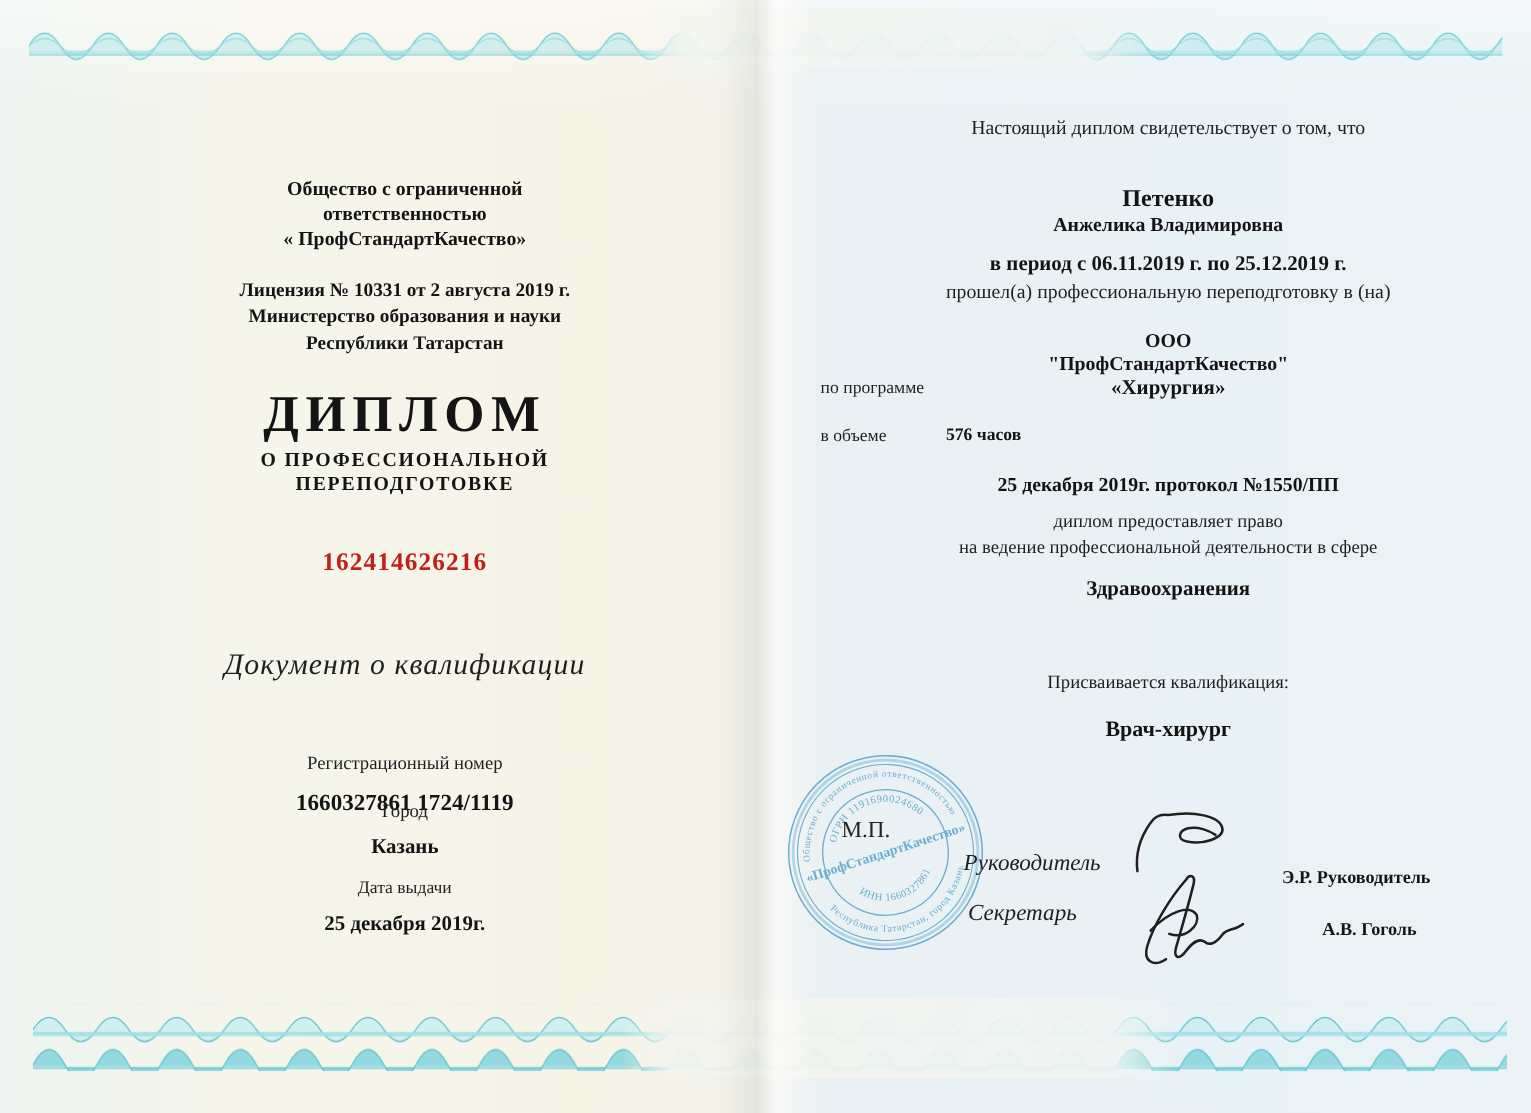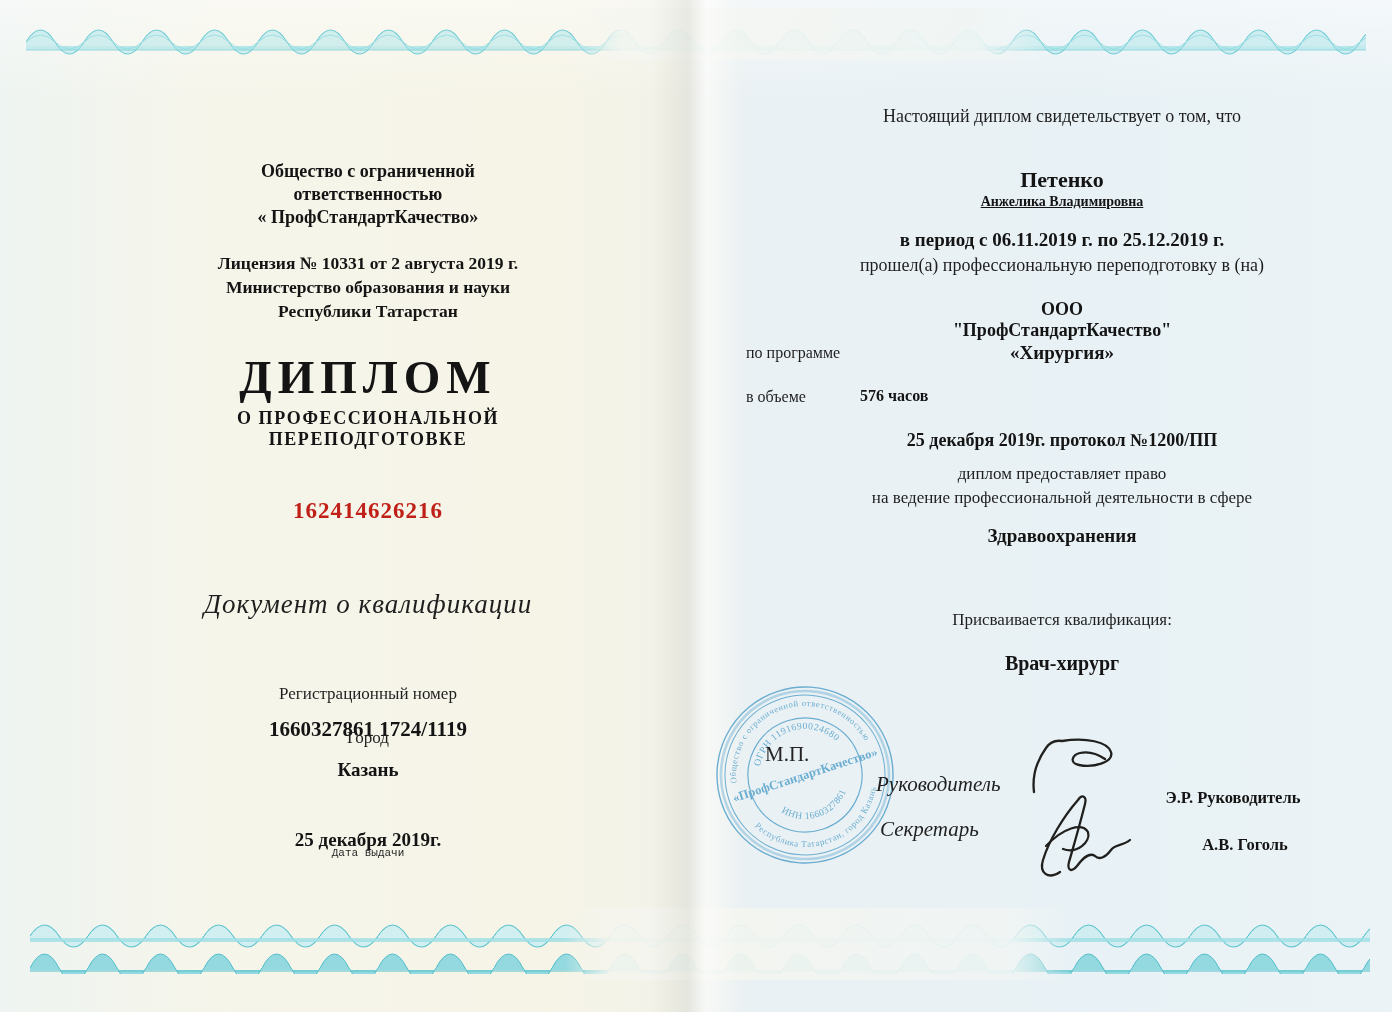--- a/index.html
+++ b/index.html
@@ -90,51 +90,51 @@
     <div style="top:545px; font-size:27px; letter-spacing:1px;margin-top:44px;" class="it">Документ о квалификации</div>
 
     <div style="top:684px; font-size:17px;">Регистрационный номер</div>
 
     <div style="top:693px; font-size:21px;margin-top:24px;" class="b">1660327861 1724/1119</div>
 
     <div style="top:728px; font-size:17px;">Город</div>
 
     <div style="top:759px; font-size:19px;" class="b">Казань</div>
 
-    <div style="top:847px; font-size:11px;font-family:Liberation Mono, monospace;">Дата выдачи</div>
+    <div style="top:799px; font-size:16px;">Дата выдачи</div>
 
     <div style="top:829px; font-size:19px;" class="b">25 декабря 2019г.</div>
   </div>
 
   <div class="col-right">
 
     <div style="top:106px; font-size:18px;font-family:Liberation Serif, serif;">Настоящий диплом свидетельствует о том, что</div>
 
     <div style="top:167px; font-size:22px;" class="b">Петенко</div>
 
-    <div style="top:194px; font-size:14px;text-decoration:underline;" class="b">Анжелика Владимировна</div>
+    <div style="top:194px; font-size:18px;" class="b">Анжелика Владимировна</div>
 
     <div style="top:229px; font-size:19px;" class="b">в период с 06.11.2019 г. по 25.12.2019 г.</div>
 
     <div style="top:255px; font-size:18px;">прошел(а) профессиональную переподготовку в (на)</div>
 
     <div style="top:299px; font-size:18px;" class="b">ООО</div>
 
     <div style="top:320px; font-size:18px;" class="b">"ПрофСтандартКачество"</div>
 
     <div style="top:342px; font-size:19px;" class="b">«Хирургия»</div>
 
     <div class="lbl-left" style="left:6px; top:344px; font-size:16px;">по программе</div>
 
     <div class="lbl-left" style="left:6px; top:388px; font-size:16px;">в объеме</div>
 
     <div class="lbl-left b" style="left:120px; top:387px; font-size:16px;">576 часов</div>
 
 
-    <div style="top:430px; font-size:18px;" class="b">25 декабря 2019г. протокол №1200/ПП</div>
+    <div style="top:430px; font-size:18px;" class="b">25 декабря 2019г. протокол №1550/ПП</div>
 
     <div style="top:464px; font-size:17px;">диплом предоставляет право</div>
 
     <div style="top:488px; font-size:17px;">на ведение профессиональной деятельности в сфере</div>
 
     <div style="top:525px; font-size:19px;" class="b">Здравоохранения</div>
 
     <div style="top:610px; font-size:17px;">Присваивается квалификация:</div>
 
     <div style="top:652px; font-size:20px;" class="b">Врач-хирург</div>

